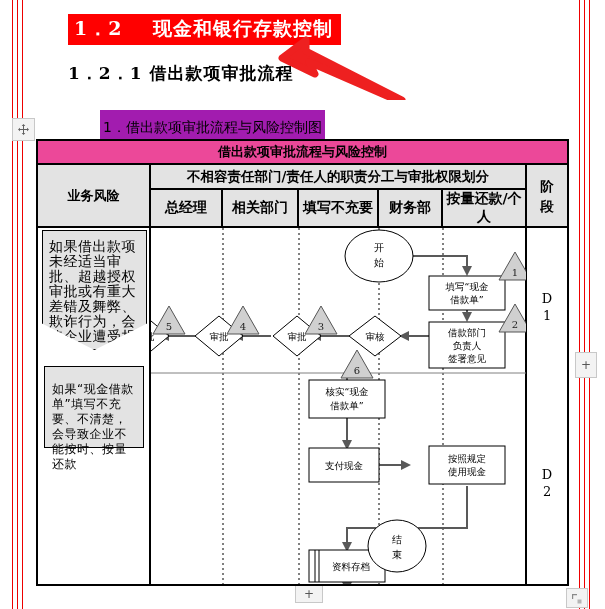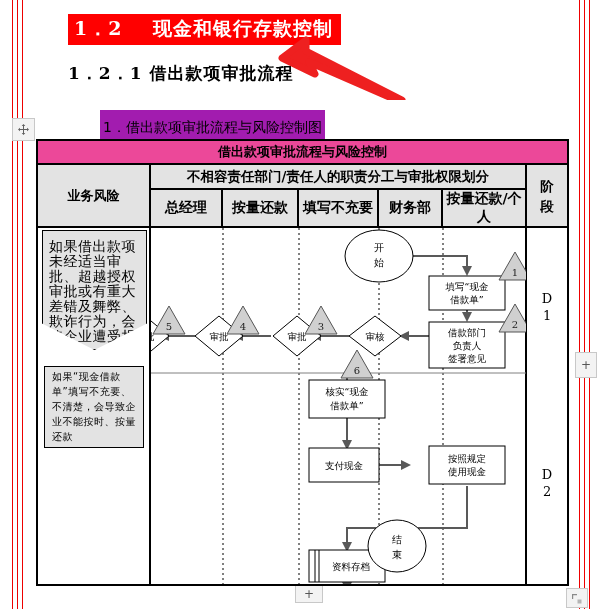--- a/index.html
+++ b/index.html
@@ -75,21 +75,21 @@
     position:absolute; left:4px; top:2px; width:103px; height:118px;
     background:#e3e3e3; border:1px solid #000;
     clip-path: polygon(0 0, 100% 0, 100% 78%, 50% 100%, 0 78%);
     -webkit-clip-path: polygon(0 0, 100% 0, 100% 78%, 50% 100%, 0 78%);
   }
   .risk-pent .txt { padding:8px 6px 0 6px; font-size:14px; line-height:15px; letter-spacing:.5px; }
   .risk-rect {
     position:absolute; left:6px; top:138px; width:98px; height:80px;
     background:#e3e3e3; border:1px solid #000;
   }
-  .risk-rect .txt { padding:2px 7px 0 7px; font-size:10px; line-height:15px; letter-spacing:.5px; }
+  .risk-rect .txt { padding:15px 7px 0 7px; font-size:12px; line-height:15px; letter-spacing:.5px; }
 
   
   .stg { position:absolute; width:100%; text-align:center;
          font-family:"DejaVu Serif","Liberation Serif",serif;
          font-size:13px; line-height:17px; color:#000; }
   .stg.d1 { top:62px; } .stg.d2 { top:238px; }
 
   
   .flow { position:absolute; left:0; top:0; width:100%; height:100%; }
   .flow svg { display:block; }
@@ -152,21 +152,21 @@
   <tr>
     <td class="hd risk" rowspan="2">业务风险</td>
     <td class="hd big" colspan="5">不相容责任部门/责任人的职责分工与审批权限划分</td>
     <td class="hd stage" rowspan="2">
       <div>阶</div>
       <div>段</div>
     </td>
   </tr>
   <tr>
     <td class="hd sm">总经理</td>
-    <td class="hd sm">按量还款</td>
+    <td class="hd sm">相关部门</td>
     <td class="hd sm">填写不充要</td>
     <td class="hd sm">财务部</td>
     <td class="hd sm">按量还款/个人</td>
   </tr>
   <tr>
 
     <td class="body-risk">
       <div class="risk-pent">
         <div class="txt">如果借出款项未经适当审批、超越授权审批或有重大差错及舞弊、欺诈行为，会使企业遭受损失</div>
       </div>

